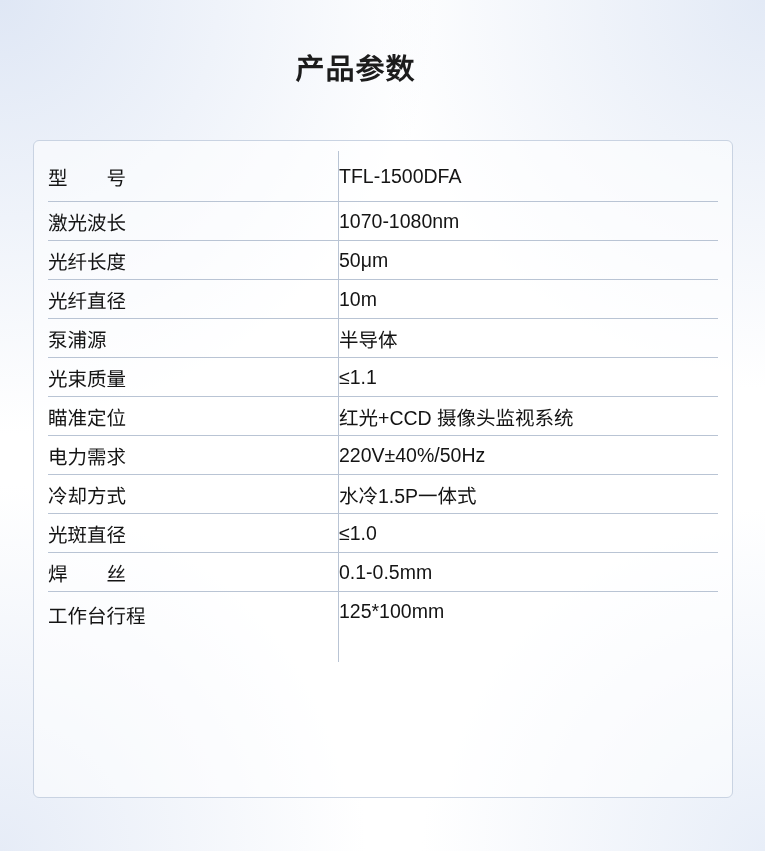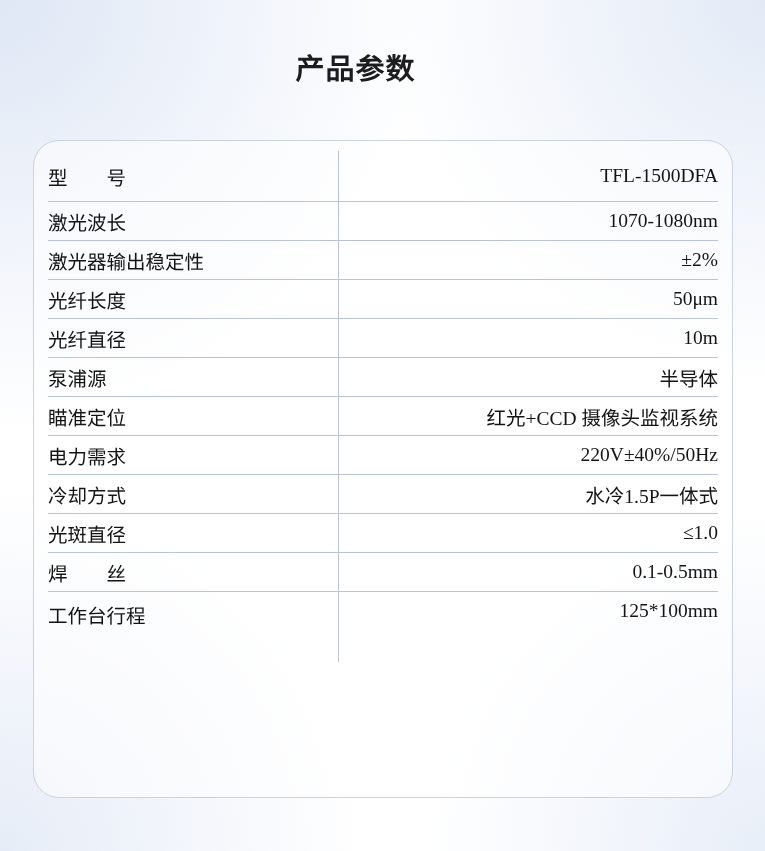--- a/index.html
+++ b/index.html
@@ -25,40 +25,39 @@
       radial-gradient(circle at 100% 100%, #e8eef8 0%, rgba(232,238,248,0) 30%),
       linear-gradient(180deg, #ffffff 0%, #ffffff 100%);
     z-index: 0;
   }
   .page {
     position: relative;
     z-index: 1;
     width: 711px;
     height: 851px;
     box-sizing: border-box;
-    font-family: Liberation Serif, serif;
   }
   .title {
     text-align: center;
     font-size: 29px;
     font-weight: bold;
     color: #1c1c1c;
     letter-spacing: 1px;
     padding-top: 52px;
     line-height: 1.2;
   }
   .table-wrap {
     position: absolute;
     left: 33px;
     top: 140px;
     width: 700px;
     height: 658px;
     background: rgba(255,255,255,0.55);
     border: 1px solid #c9d3e2;
-    border-radius: 26px;
+    border-radius: 6px;
     box-sizing: border-box;
     padding: 10px 14px 10px 14px;
   }
   table.spec {
     width: 100%;
     border-collapse: collapse;
     table-layout: fixed;
   }
   table.spec td {
     border-bottom: 1px solid #b9c4d4;
@@ -81,21 +80,20 @@
   td.label {
     width: 290px;
     padding-left: 22px;
     border-right: 1px solid #b9c4d4;
   }
   tr:last-child td.label {
     border-right: 1px solid #b9c4d4;
   }
   td.value {
     padding-left: 22px;
-    text-align: right;
   }
 </style>
 </head>
 <body>
 
 <div class="bg-layer"></div>
 
 <div class="page">
 
   <div class="title">产品参数</div>
@@ -105,34 +103,34 @@
       <tbody>
         <tr>
           <td class="label">型　　号</td>
           <td class="value">TFL-1500DFA</td>
         </tr>
         <tr>
           <td class="label">激光波长</td>
           <td class="value">1070-1080nm</td>
         </tr>
         <tr>
-          <td class="label">激光器输出稳定性</td>
-          <td class="value">±2%</td>
-        </tr>
-        <tr>
           <td class="label">光纤长度</td>
           <td class="value">50μm</td>
         </tr>
         <tr>
           <td class="label">光纤直径</td>
           <td class="value">10m</td>
         </tr>
         <tr>
           <td class="label">泵浦源</td>
           <td class="value">半导体</td>
+        </tr>
+        <tr>
+          <td class="label">光束质量</td>
+          <td class="value">≤1.1</td>
         </tr>
         <tr>
           <td class="label">瞄准定位</td>
           <td class="value">红光+CCD 摄像头监视系统</td>
         </tr>
         <tr>
           <td class="label">电力需求</td>
           <td class="value">220V±40%/50Hz</td>
         </tr>
         <tr>

